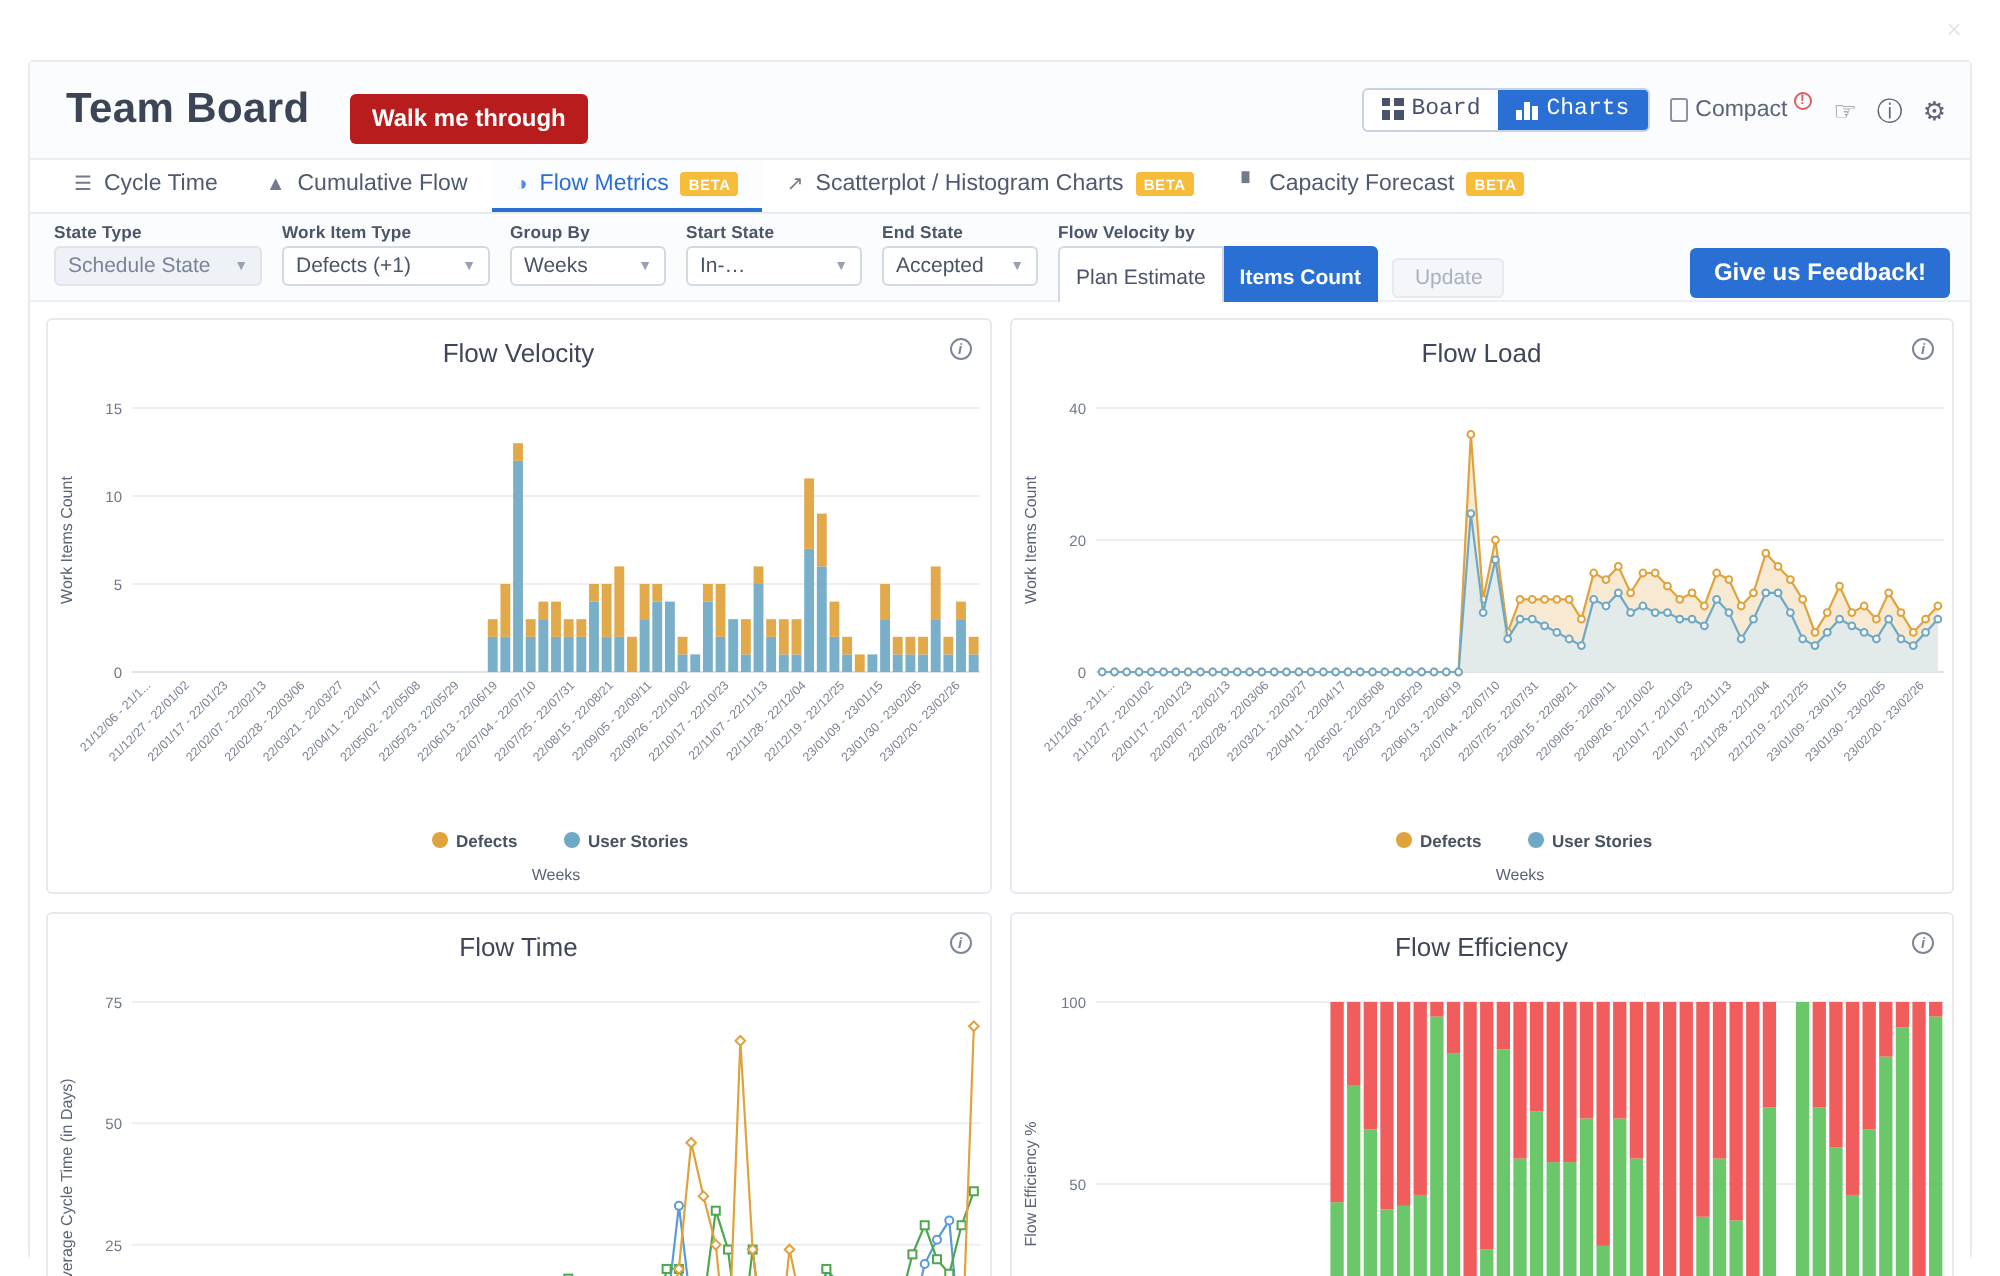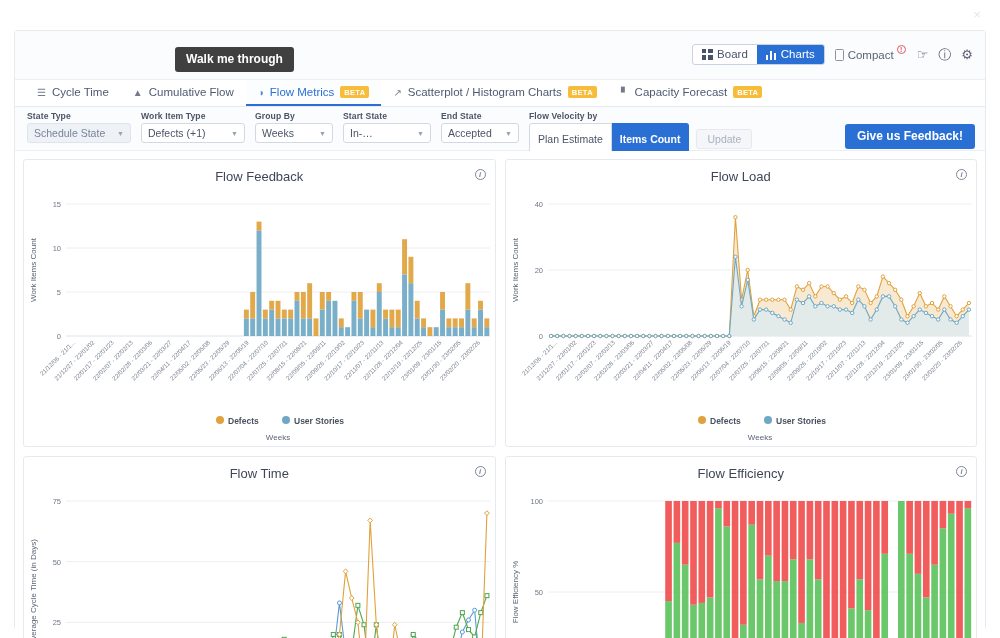--- a/index.html
+++ b/index.html
@@ -28,30 +28,30 @@
   .header {
     position:relative; height:49px; background:#fbfcfd;
     border-bottom:1px solid #eceef2;
   }
   .title {
     position:absolute; left:18px; top:12px;
     font-size:21px; font-weight:bold; color:#3c4556; letter-spacing:.2px;
   }
   .walkme {
     position:absolute; left:160px; top:16px;
-    background:#404040; color:#fff; font-size:12px; font-weight:bold;
+    background:#b91c1c; color:#fff; font-size:12px; font-weight:bold;
     padding:5px 11px 6px; border-radius:3px; cursor:pointer; white-space:nowrap;
   }
   .hdr-right { position:absolute; right:12px; top:13px; display:flex; align-items:center; gap:10px; }
   .seg {
     display:flex; border:1px solid #c9d2e0; border-radius:3px; overflow:hidden; background:#fff;
   }
   .seg > div {
     display:flex; align-items:center; gap:4px;
-    padding:3px 9px 4px; font-size:11.5px; color:#48536b; cursor:pointer; white-space:nowrap;
+    padding:3px 9px 4px; font-size:11.5px; color:#48536b; cursor:pointer; white-space:nowrap;font-family:Liberation Mono, monospace;
   }
   .seg > div.active { background:#2a6fd4; color:#fff; }
   .mini-ico { display:inline-block; width:11px; height:11px; position:relative; }
   .ico-board i { position:absolute; background:currentColor; }
   .ico-board i:nth-child(1){left:0;top:0;width:4px;height:4px;}
   .ico-board i:nth-child(2){left:6px;top:0;width:5px;height:4px;}
   .ico-board i:nth-child(3){left:0;top:6px;width:4px;height:5px;}
   .ico-board i:nth-child(4){left:6px;top:6px;width:5px;height:5px;}
   .ico-bars i { position:absolute; bottom:0; background:currentColor; width:2.5px; }
   .ico-bars i:nth-child(1){left:0;height:5px;}
@@ -151,20 +151,21 @@
 </head>
 <body>
 
 <div class="app">
 
   <div class="close-x">×</div>
 
   <div class="shell">
 
     <div class="header">
+      <div class="title">Team Board</div>
       <div class="walkme">Walk me through</div>
 
       <div class="hdr-right">
         <div class="seg">
           <div>
             <span class="mini-ico ico-board">
                 <i></i>
                 <i></i>
                 <i></i>
                 <i></i>
@@ -272,21 +273,21 @@
           <div class="updbtn">Update</div>
         </div>
       </div>
 
       <div class="feedback">Give us Feedback!</div>
     </div>
 
     <div class="grid">
 
       <div class="card">
-        <div class="card-title">Flow Feedback</div>
+        <div class="card-title">Flow Velocity</div>
         <div class="info-ico">i</div>
         <div class="plotwrap">
           <svg id="svg-velocity" width="478" height="256" viewBox="0 0 478 256">
               <line x1="42" y1="146" x2="466" y2="146" class="axisline"></line>
               <text x="37" y="149" text-anchor="end" class="axlabel">0</text>
               <line x1="42" y1="102" x2="466" y2="102" class="gridline"></line>
               <text x="37" y="105" text-anchor="end" class="axlabel">5</text>
               <line x1="42" y1="58" x2="466" y2="58" class="gridline"></line>
               <text x="37" y="61" text-anchor="end" class="axlabel">10</text>
               <line x1="42" y1="14" x2="466" y2="14" class="gridline"></line>

